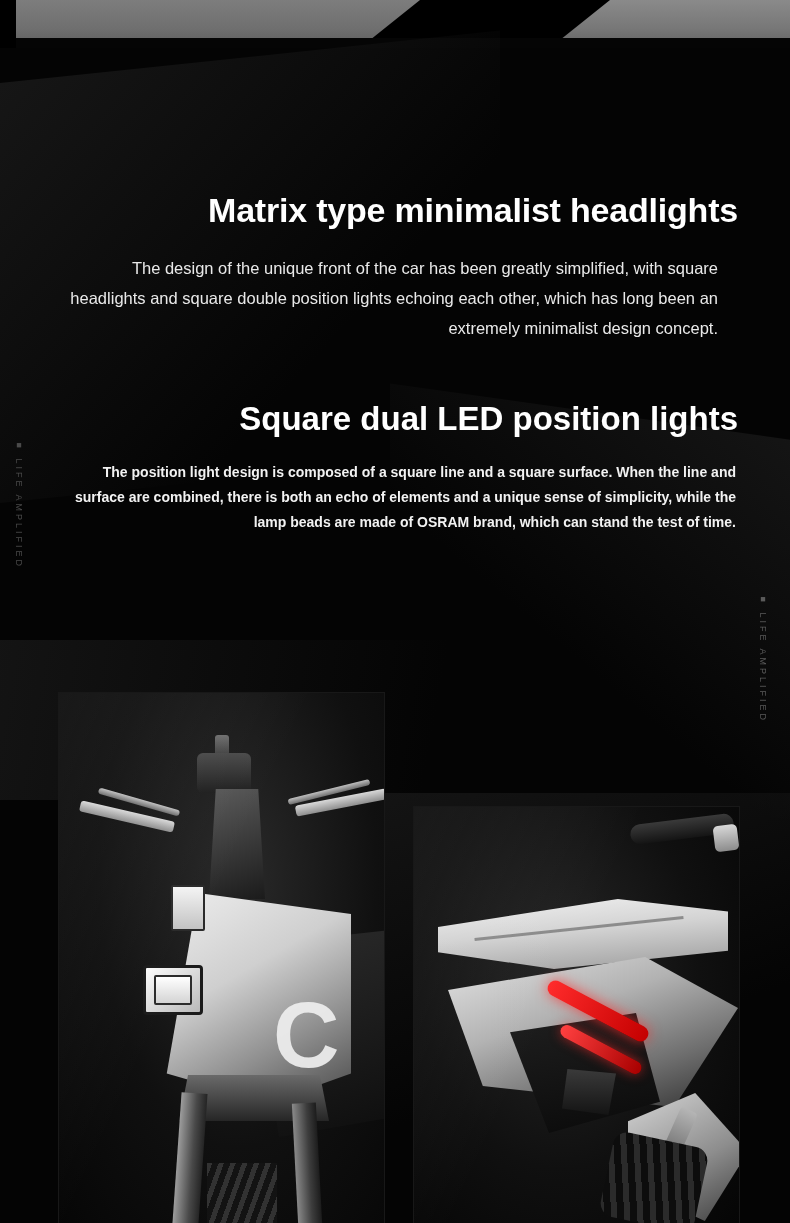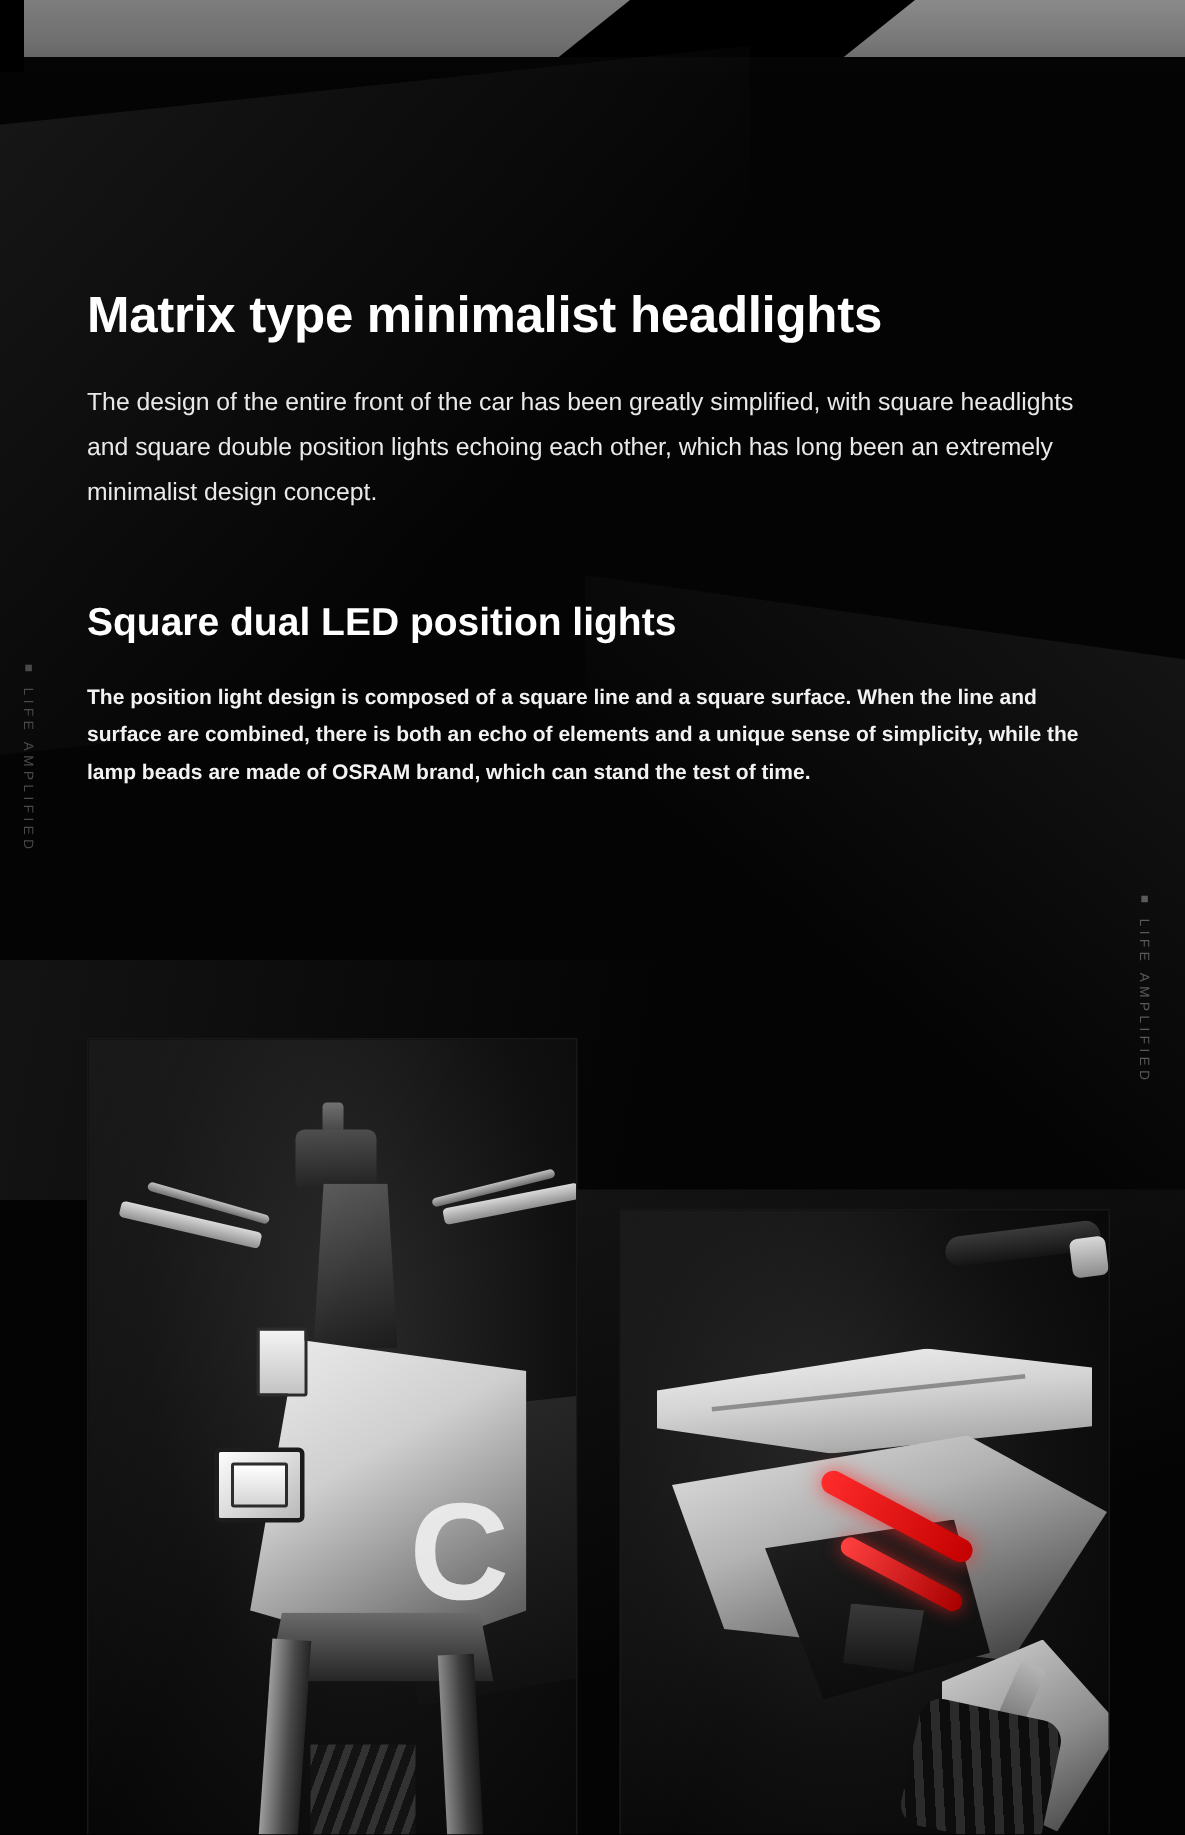--- a/index.html
+++ b/index.html
@@ -96,40 +96,41 @@
     user-select: none;
   }
   .vwm-left { left: 14px; top: 440px; }
   .vwm-right { right: 22px; top: 594px; color: #5a5a5a; }
 
   
   .content {
     position: absolute;
     left: 58px; top: 190px;
     width: 680px;
+    text-align: right;
   }
   h1.headline {
     margin: 0;
     font-size: 34px;
     font-weight: bold;
     color: #ffffff;
     letter-spacing: -0.2px;
     line-height: 1.2;
   }
   p.body-1 {
     margin: 22px 0 0 0;
     width: 660px;
     font-size: 16.5px;
     color: #e9e9e9;
     line-height: 1.82;
     font-weight: 400;
   }
   h2.headline-2 {
     margin: 56px 0 0 0;
-    font-size: 26px;
+    font-size: 33px;
     font-weight: bold;
     color: #ffffff;
     line-height: 1.2;
   }
   p.body-2 {
     margin: 22px 0 0 0;
     width: 678px;
     font-size: 14px;
     color: #f2f2f2;
     line-height: 1.78;
@@ -322,21 +323,21 @@
   <div class="bg-sheen-1"></div>
   <div class="bg-sheen-2"></div>
   <div class="bg-sheen-3"></div>
   <div class="bg-sheen-4"></div>
 
   <div class="vwm vwm-left">■ LIFE AMPLIFIED</div>
   <div class="vwm vwm-right">■ LIFE AMPLIFIED</div>
 
   <div class="content">
     <h1 class="headline">Matrix type minimalist headlights</h1>
-    <p class="body-1">The design of the entire front of the car has been greatly simplified, with square headlights and square double position lights echoing each other, which has long been an extremely minimalist design concept.</p>
+    <p class="body-1">The design of the unique front of the car has been greatly simplified, with square headlights and square double position lights echoing each other, which has long been an extremely minimalist design concept.</p>
     <h2 class="headline-2">Square dual LED position lights</h2>
     <p class="body-2">The position light design is composed of a square line and a square surface. When the line and surface are combined, there is both an echo of elements and a unique sense of simplicity, while the lamp beads are made of OSRAM brand, which can stand the test of time.</p>
   </div>
 
   <div class="photo photo-left">
     <div class="pl-bg"></div>
     <div class="pl-bar pl-handle-l"></div>
     <div class="pl-bar pl-handle-r"></div>
     <div class="pl-bar pl-lever-l"></div>
     <div class="pl-bar pl-lever-r"></div>

